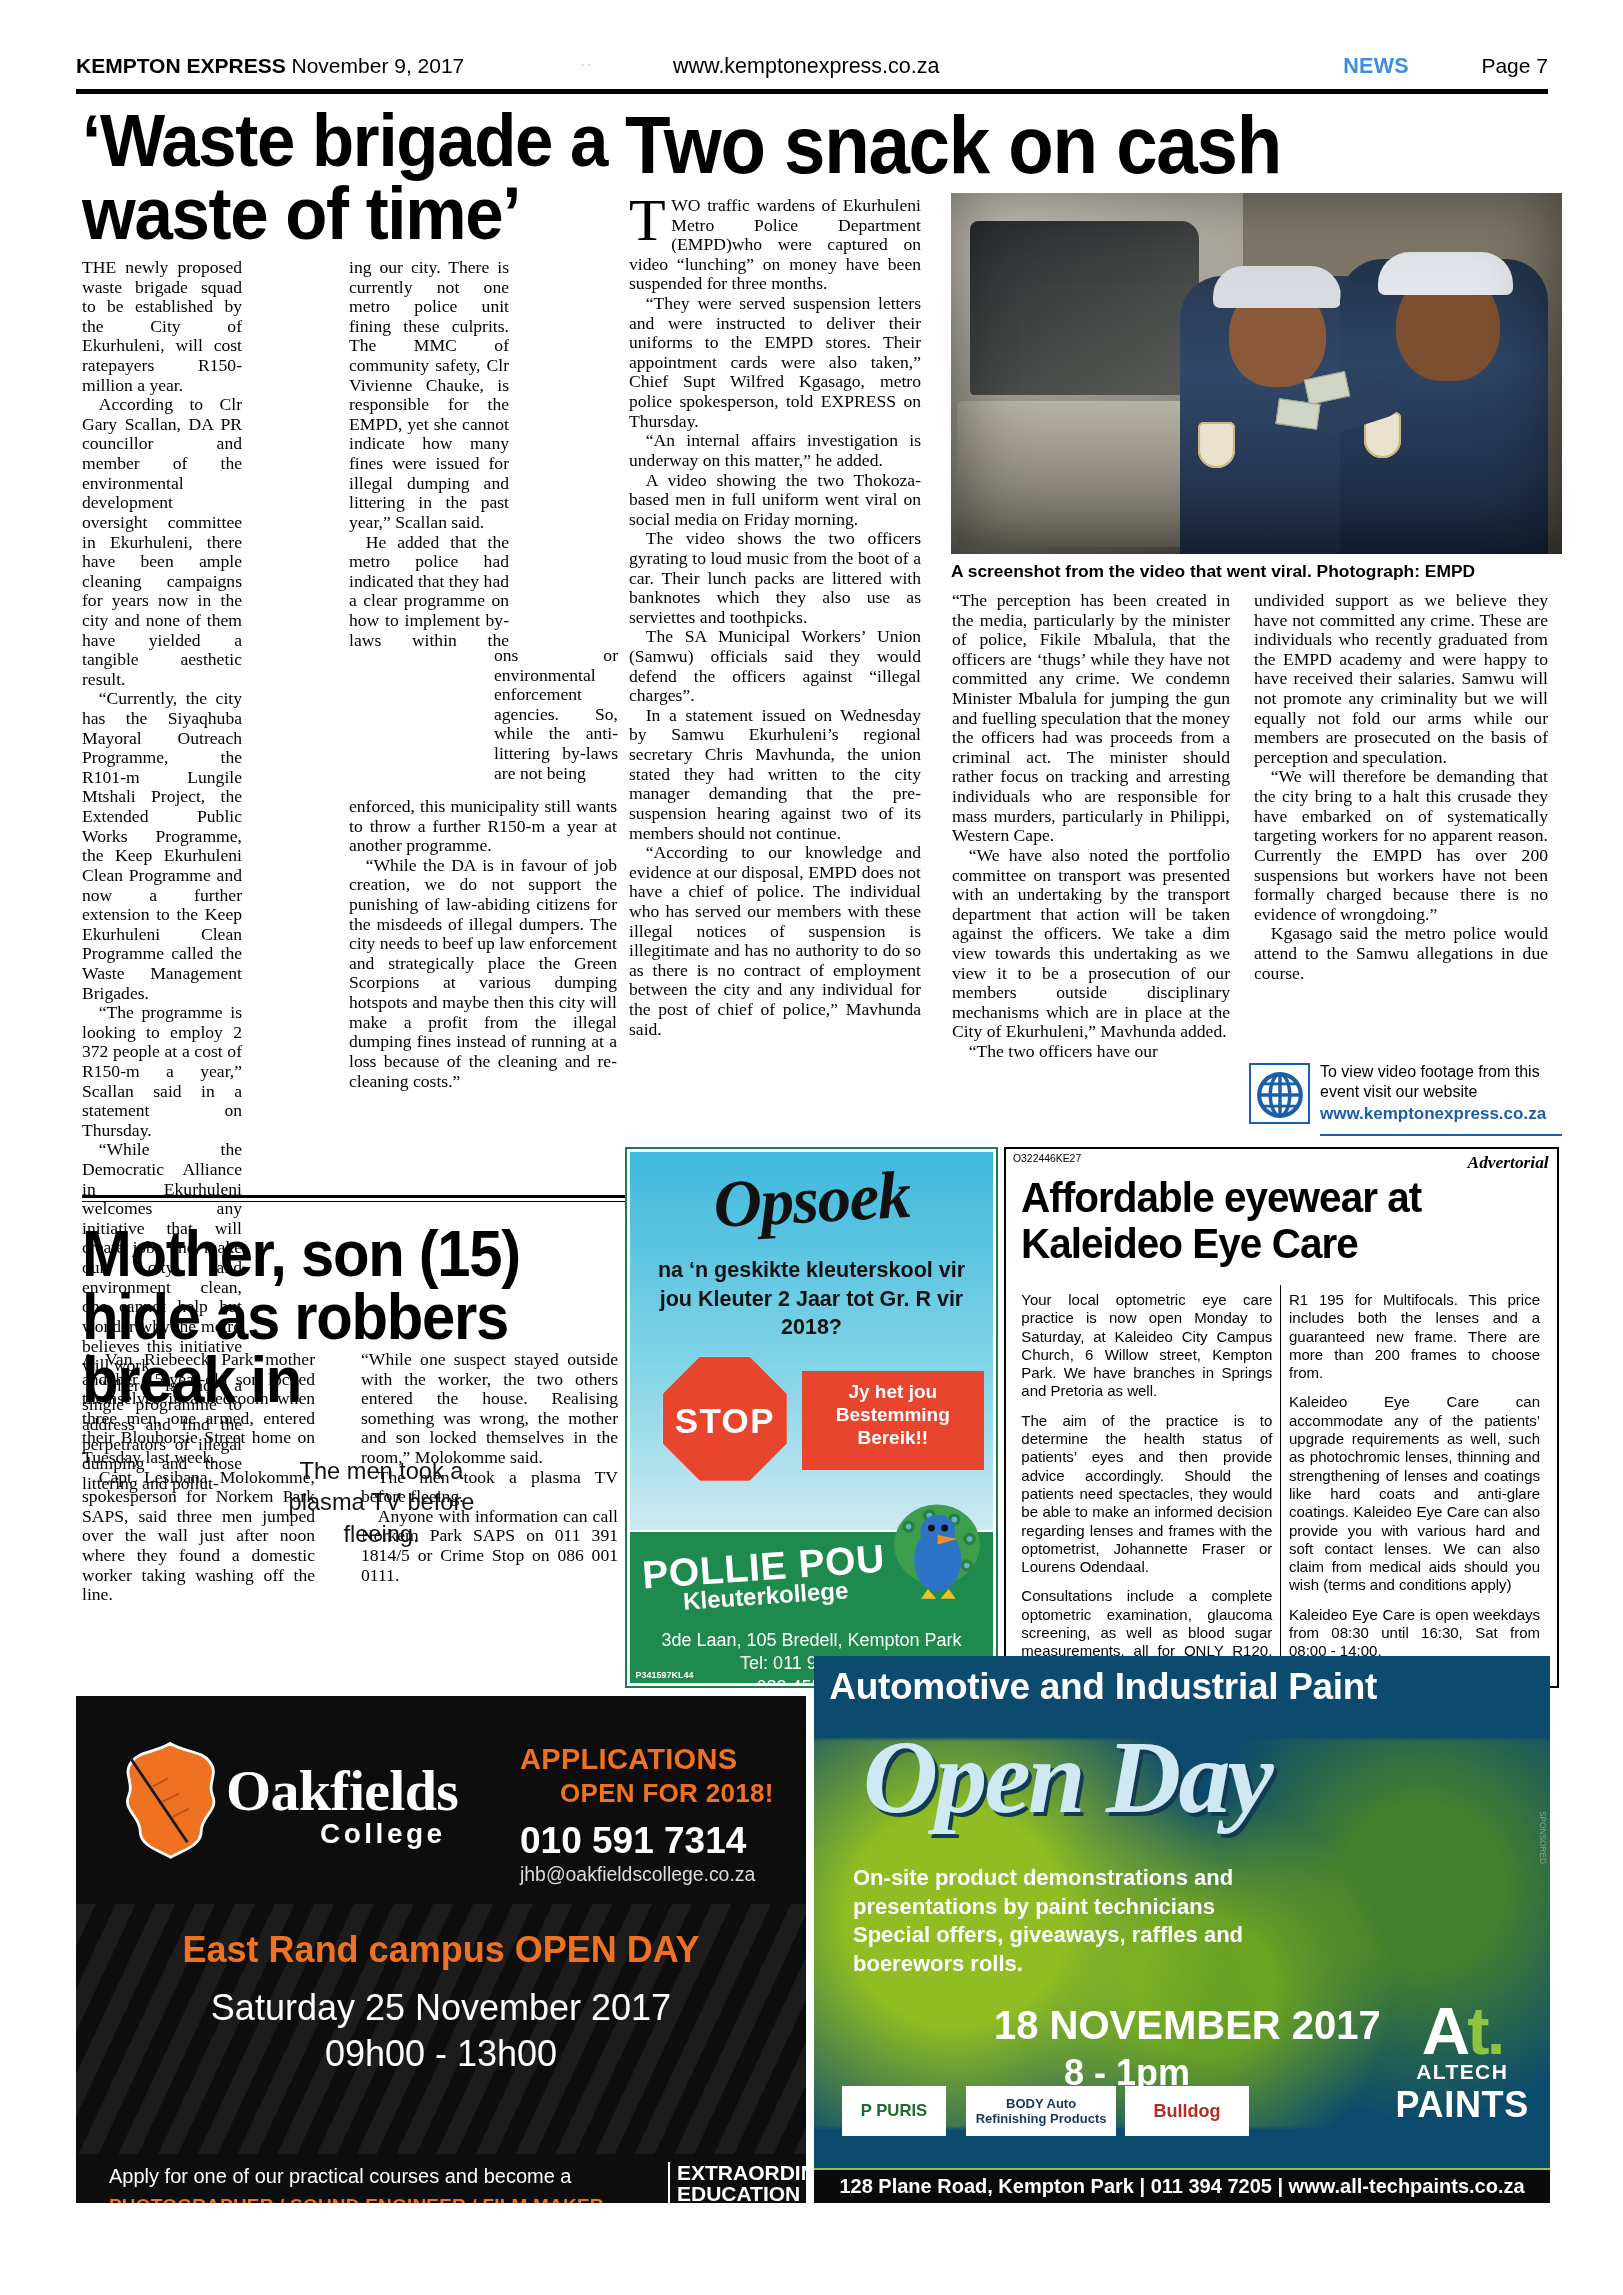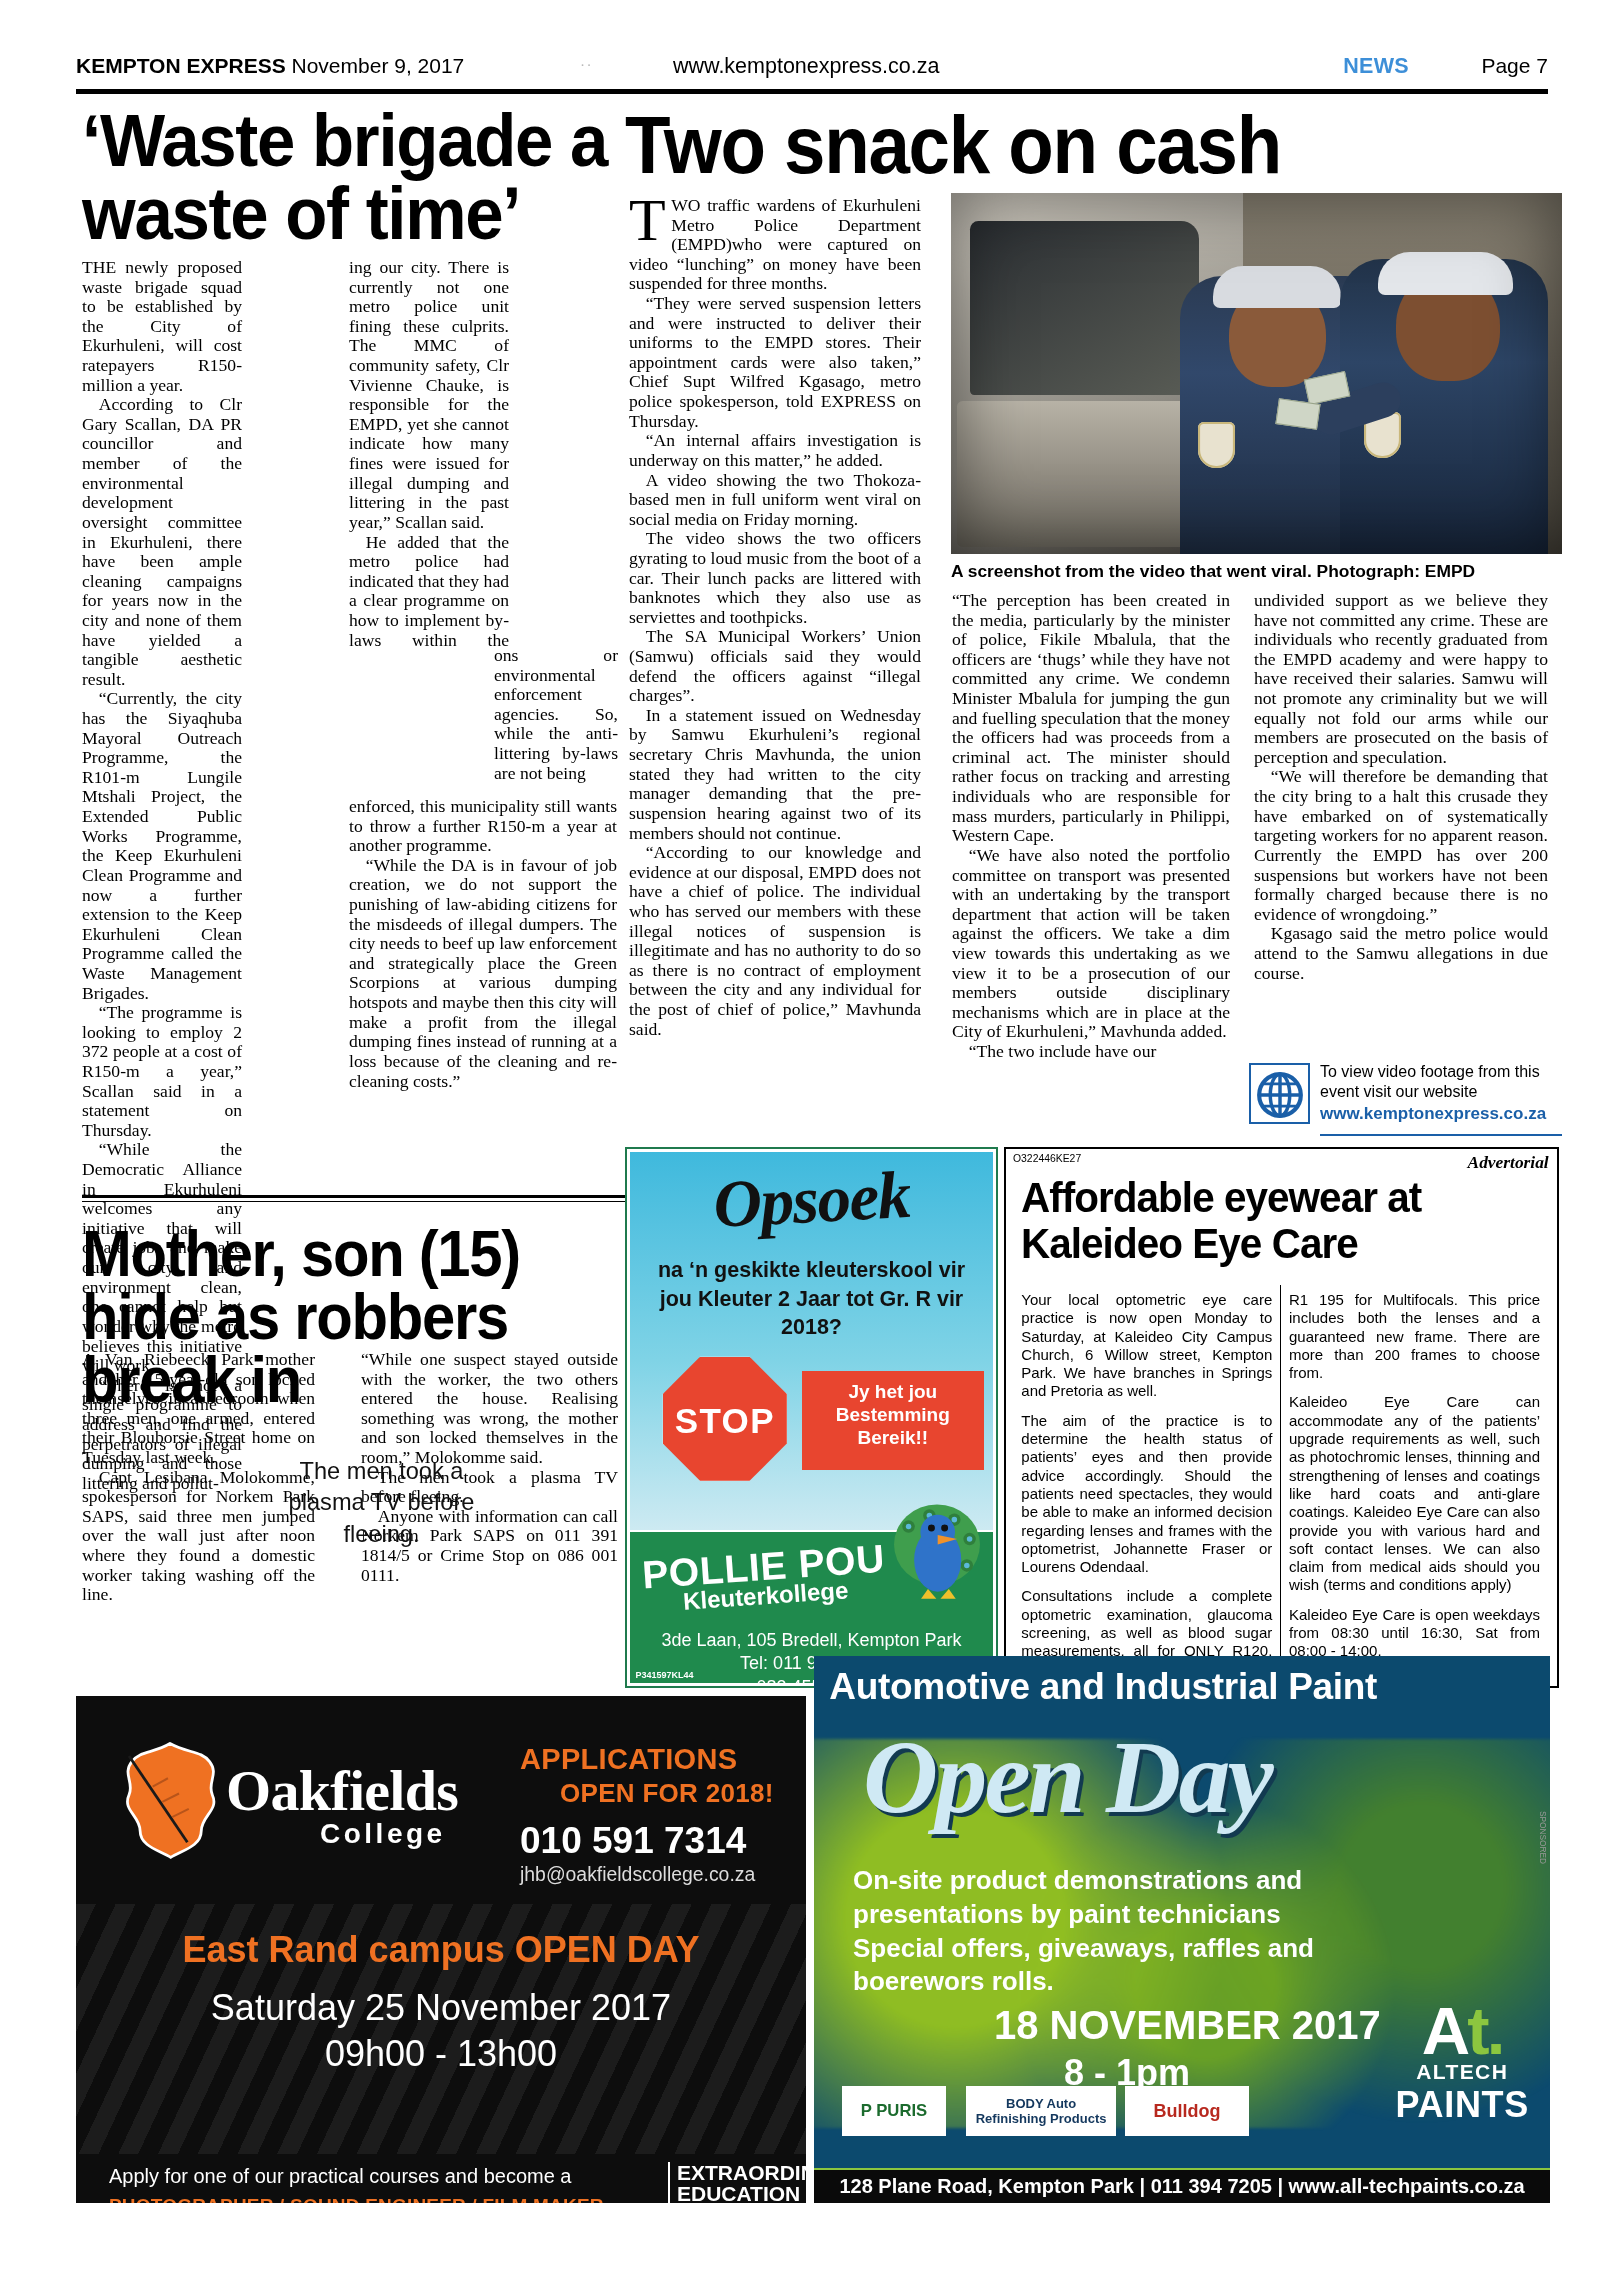--- a/index.html
+++ b/index.html
@@ -116,21 +116,21 @@
 
   
   .adalt{position:absolute;left:814px;top:1656px;width:736px;height:547px;background:#0c4a6e;overflow:hidden;}
   .alt-splash{position:absolute;left:-42px;top:83px;width:833px;height:389px;
      background:radial-gradient(circle at 22% 46%,rgba(150,195,30,.95) 0 16%,rgba(150,195,30,0) 40%),
                 radial-gradient(circle at 52% 64%,rgba(120,175,25,.85) 0 14%,rgba(120,175,25,0) 38%),
                 radial-gradient(circle at 78% 38%,rgba(90,150,20,.7) 0 12%,rgba(90,150,20,0) 34%);
      filter:blur(1.4px);}
   .alt-h{position:absolute;left:15.3px;top:9.7px;width:708px;font-family:"Liberation Sans",sans-serif;font-weight:bold;font-size:37px;color:#fff;letter-spacing:-0.3px;}
   .alt-open{position:absolute;left:49px;top:61px;width:625px;font-family:"Liberation Serif",serif;font-style:italic;font-weight:bold;font-size:104px;color:#cfe9f4;letter-spacing:-2.8px;text-shadow:3.5px 3.5px 0 #123a50;}
-  .alt-b1{position:absolute;left:39px;top:208px;width:500px;font-family:"Liberation Sans",sans-serif;font-weight:bold;font-size:26px;color:#fff;line-height:1.3;}
+  .alt-b1{position:absolute;left:39px;top:208px;width:500px;font-family:"Liberation Sans",sans-serif;font-weight:bold;font-size:22px;color:#fff;line-height:1.3;}
   .alt-date{position:absolute;left:180px;top:347px;font-family:"Liberation Sans",sans-serif;font-weight:bold;font-size:40px;color:#fff;}
   .alt-time{position:absolute;left:250px;top:396px;font-family:"Liberation Sans",sans-serif;font-weight:bold;font-size:36px;color:#fff;}
   .alt-logo{position:absolute;right:21px;top:347px;text-align:center;}
   .alt-at{font-family:"Liberation Sans",sans-serif;font-weight:bold;font-size:67px;color:#fff;letter-spacing:-2.8px;line-height:.85;}
   .alt-at i{color:#8cc63f;font-style:normal;}
   .alt-altech{font-family:"Liberation Sans",sans-serif;font-weight:bold;font-size:21px;color:#fff;letter-spacing:1.4px;}
   .alt-paints{font-family:"Liberation Sans",sans-serif;font-weight:bold;font-size:36px;color:#fff;letter-spacing:0.7px;}
   .alt-brands{position:absolute;left:28px;top:416px;width:430px;height:76px;}
   .brandbox{position:absolute;background:#fff;display:flex;align-items:center;justify-content:center;
             font-family:"Liberation Sans",sans-serif;font-weight:bold;}
@@ -191,21 +191,21 @@
     <p>A video showing the two Thokoza-based men in full uniform went viral on social media on Friday morning.</p>
     <p>The video shows the two officers gyrating to loud music from the boot of a car. Their lunch packs are littered with banknotes which they also use as serviettes and toothpicks.</p>
     <p>The SA Municipal Workers’ Union (Samwu) officials said they would defend the officers against “illegal charges”.</p>
     <p>In a statement issued on Wednesday by Samwu Ekurhuleni’s regional secretary Chris Mavhunda, the union stated they had written to the city manager demanding that the pre-suspension hearing against two of its members should not continue.</p>
     <p>“According to our knowledge and evidence at our disposal, EMPD does not have a chief of police. The individual who has served our members with these illegal notices of suspension is illegitimate and has no authority to do so as there is no contract of employment between the city and any individual for the post of chief of police,” Mavhunda said.</p>
   </div>
 
   <div class="col" style="left:952px;top:591px;width:278px;">
     <p class="first">“The perception has been created in the media, particularly by the minister of police, Fikile Mbalula, that the officers are ‘thugs’ while they have not committed any crime. We condemn Minister Mbalula for jumping the gun and fuelling speculation that the money the officers had was proceeds from a criminal act. The minister should rather focus on tracking and arresting individuals who are responsible for mass murders, particularly in Philippi, Western Cape.</p>
     <p>“We have also noted the portfolio committee on transport was presented with an undertaking by the transport department that action will be taken against the officers. We take a dim view towards this undertaking as we view it to be a prosecution of our members outside disciplinary mechanisms which are in place at the City of Ekurhuleni,” Mavhunda added.</p>
-    <p>“The two include have our</p>
+    <p>“The two officers have our</p>
   </div>
 
   <div class="col" style="left:1254px;top:591px;width:294px;">
     <p class="first">undivided support as we believe they have not committed any crime. These are individuals who recently graduated from the EMPD academy and were happy to have received their salaries. Samwu will not promote any criminality but we will equally not fold our arms while our members are prosecuted on the basis of perception and speculation.</p>
     <p>“We will therefore be demanding that the city bring to a halt this crusade they have embarked on of systematically targeting workers for no apparent reason. Currently the EMPD has over 200 suspensions but workers have not been formally charged because there is no evidence of wrongdoing.”</p>
     <p>Kgasago said the metro police would attend to the Samwu allegations in due course.</p>
   </div>
 
   <div class="photo">
     <div class="ph-sky"></div>

